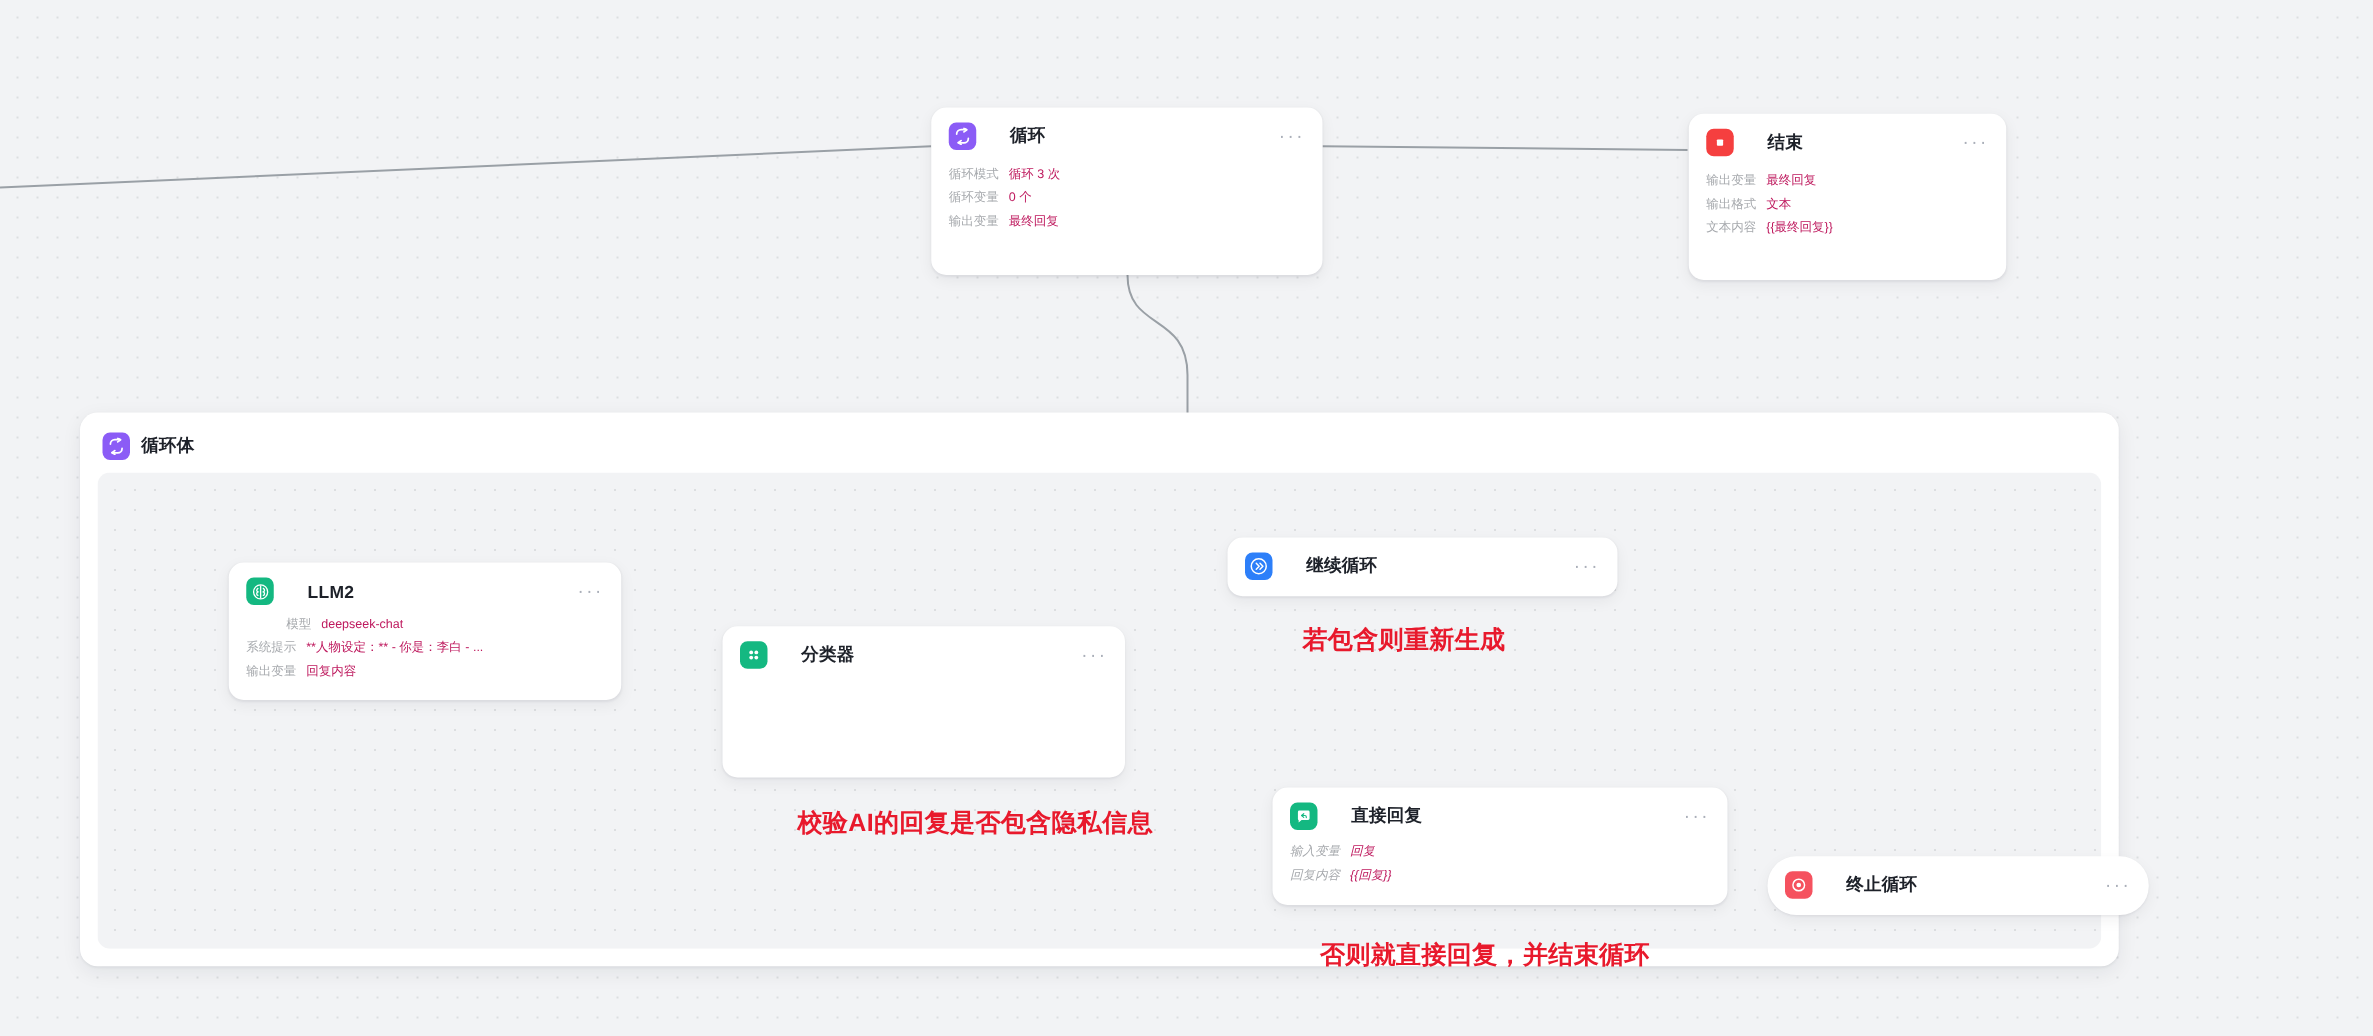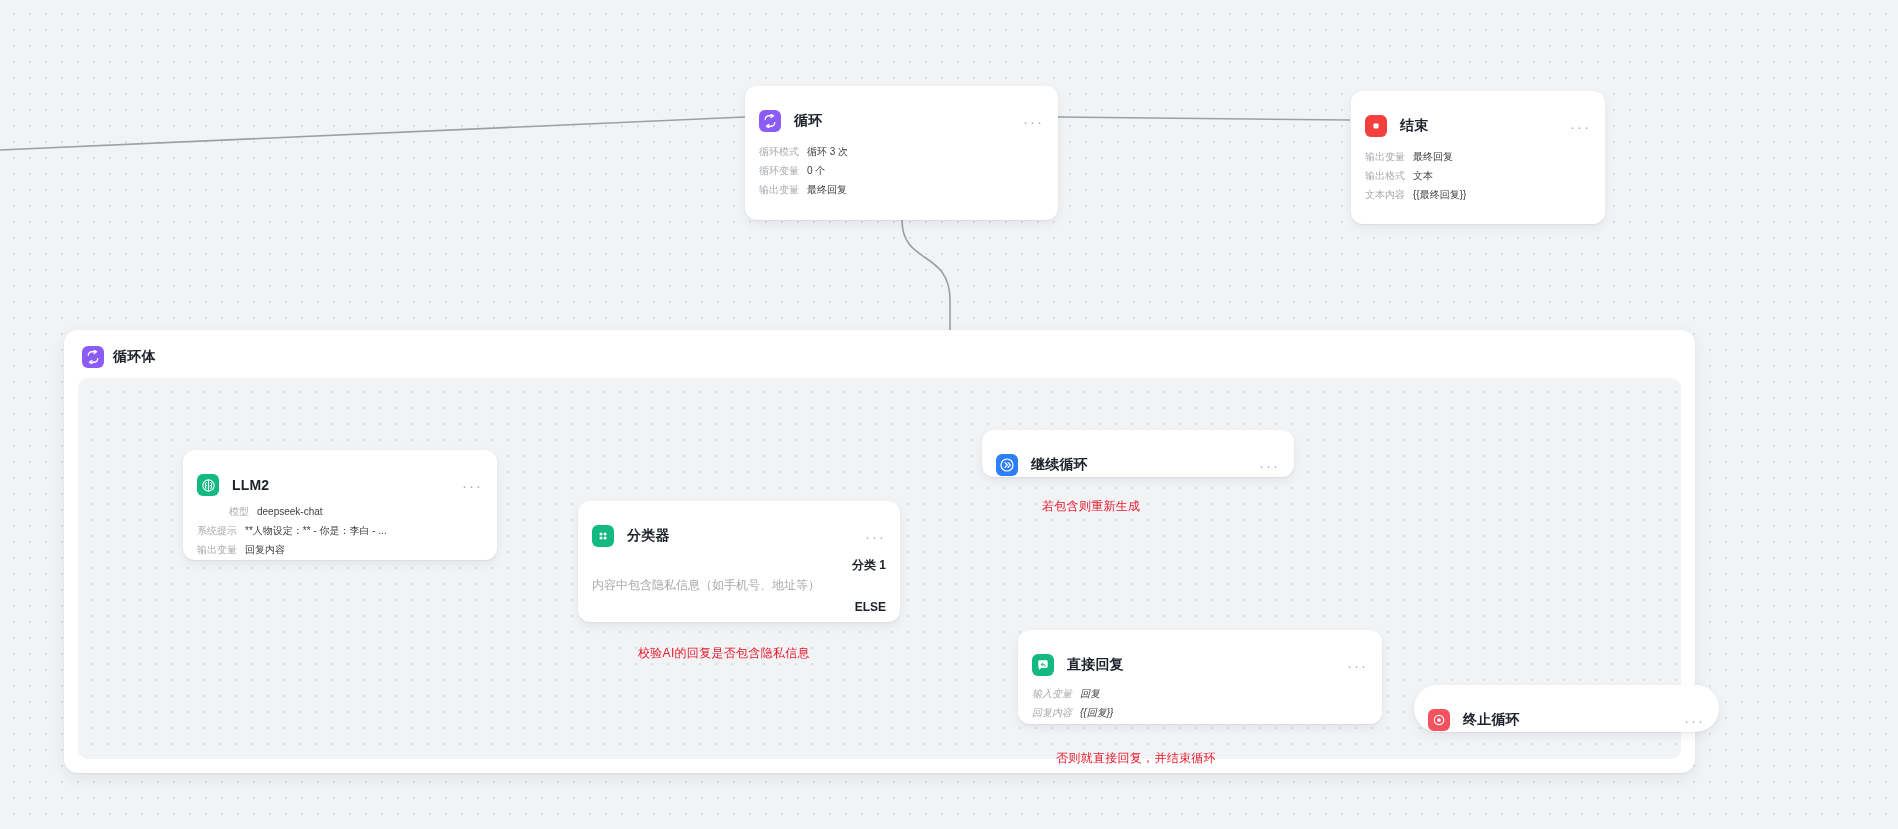--- a/index.html
+++ b/index.html
@@ -42,23 +42,22 @@
     box-shadow: 0 1px 2px rgba(16,24,40,.06),
                 0 4px 12px rgba(16,24,40,.06);
     box-sizing: border-box;
     padding: 12px 14px 12px 14px;
   }
   .node.small { padding: 12px 14px; }
 
   .node-head {
     display: flex;
     align-items: center;
-    gap: 13px;
+    gap: 27px;
     position: relative;
-    margin-top: 12px;
   }
   .node-icon {
     width: 22px;
     height: 22px;
     border-radius: 6px;
     flex: 0 0 22px;
     display: flex;
     align-items: center;
     justify-content: center;
   }
@@ -92,21 +91,21 @@
     gap: 8px;
     font-size: 10px;
     line-height: 19px;
     white-space: nowrap;
   }
   .row .k {
     color: #a6a9ad;
     flex: 0 0 auto;
   }
   .row .v {
-    color: #404040;
+    color: #be185d;
     overflow: hidden;
     text-overflow: ellipsis;
   }
 
   
   .cls-branch-title {
     font-size: 12px;
     font-weight: bold;
     color: #1d2129;
     text-align: right;
@@ -154,22 +153,22 @@
     background-image:
       radial-gradient(circle, #dcdee0 1.1px, rgba(0,0,0,0) 1.2px);
     background-size: 16px 16px;
     background-position: 6px 6px;
   }
 
   
   .annotation {
     position: absolute;
     color: #e8192c;
-    font-weight: normal;
-    font-size: 12px;
+    font-weight: bold;
+    font-size: 20px;
     white-space: nowrap;
     letter-spacing: .3px;
   }
 </style>
 </head>
 <body>
 
 <div id="canvas">
 
   <svg id="edges" viewBox="0 0 1898 829" xmlns="http://www.w3.org/2000/svg">
@@ -298,25 +297,20 @@
         <svg width="14" height="14" viewBox="0 0 24 24" fill="#ffffff">
           <circle cx="8.5" cy="8.5" r="2.6"></circle>
           <circle cx="15.5" cy="8.5" r="2.6"></circle>
           <circle cx="8.5" cy="15.5" r="2.6"></circle>
           <circle cx="15.5" cy="15.5" r="2.6"></circle>
         </svg>
       </span>
       <span class="node-title">分类器</span>
       <span class="dots">···</span>
     </div>
-    <div class="node-body" style="margin-top:8px;">
-      <div class="cls-branch-title">分类 1</div>
-      <div class="cls-branch-desc">内容中包含隐私信息（如手机号、地址等）</div>
-      <div class="cls-else">ELSE</div>
-    </div>
   </div>
 
   <div class="node small" style="left:982px; top:430px; width:312px; height:47px;">
     <div class="node-head">
       <span class="node-icon" style="background:#2d7ff9;">
         <svg width="16" height="16" viewBox="0 0 24 24" fill="none" stroke="#ffffff" stroke-width="1.8" stroke-linecap="round" stroke-linejoin="round">
           <circle cx="12" cy="12" r="9"></circle>
           <polyline points="9,8.5 12.5,12 9,15.5"></polyline>
           <polyline points="13.5,8.5 17,12 13.5,15.5"></polyline>
         </svg>

